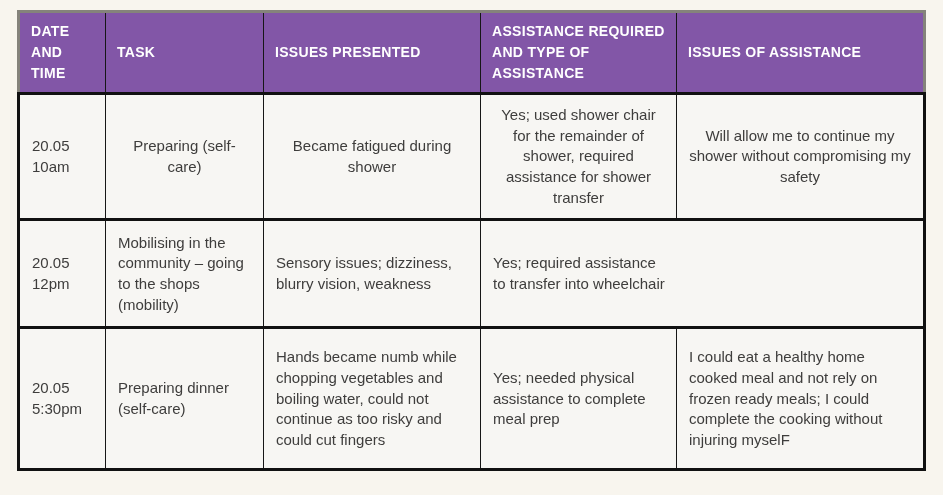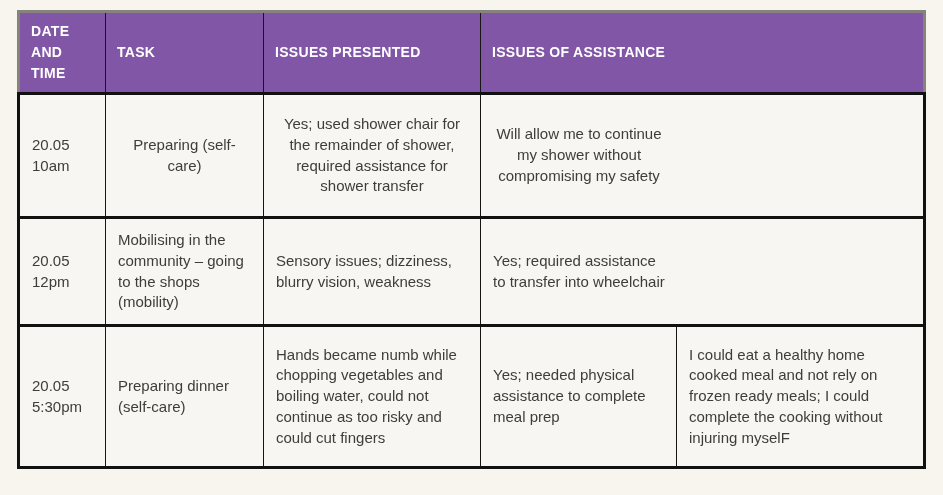--- a/index.html
+++ b/index.html
@@ -75,29 +75,31 @@
 </head>
 <body>
 
 <div class="sheet">
   <div class="table">
 
     <div class="thead">
       <div class="th">DATE AND TIME</div>
       <div class="th">TASK</div>
       <div class="th">ISSUES PRESENTED</div>
+      <div class="th">ASSISTANCE REQUIRED AND TYPE OF ASSISTANCE</div>
       <div class="th">ISSUES OF ASSISTANCE</div>
     </div>
 
     <div class="tbody">
 
       <div class="tr row-1">
         <div class="td datetime">20.05
 10am</div>
         <div class="td">Preparing (self-care)</div>
+        <div class="td">Became fatigued during shower</div>
         <div class="td">Yes; used shower chair for the remainder of shower, required assistance for shower transfer</div>
         <div class="td">Will allow me to continue my shower without compromising my safety</div>
       </div>
 
       <div class="tr row-2">
         <div class="td datetime">20.05
 12pm</div>
         <div class="td">Mobilising in the community – going to the shops (mobility)</div>
         <div class="td">Sensory issues; dizziness, blurry vision, weakness</div>
         <div class="td">Yes; required assistance to transfer into wheelchair</div>

